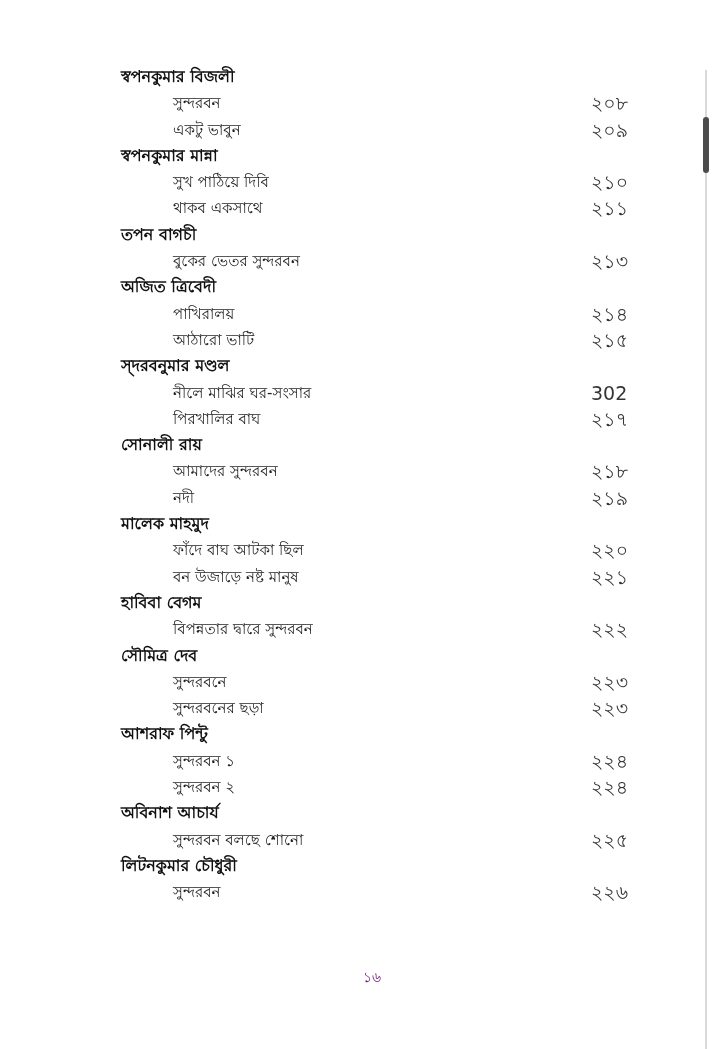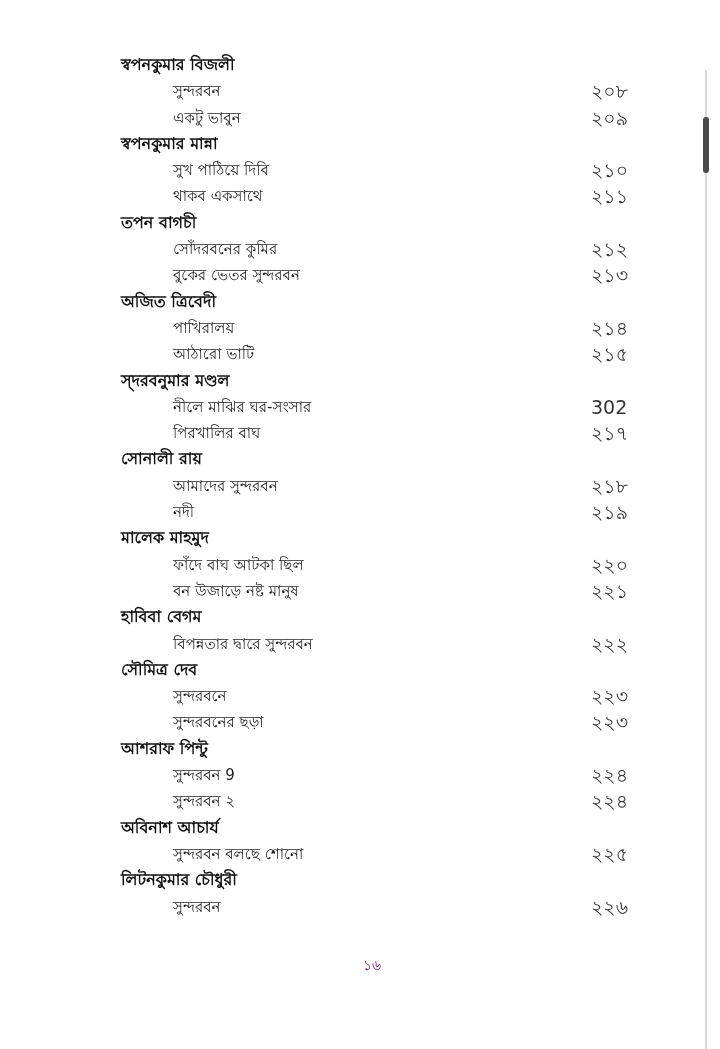--- a/index.html
+++ b/index.html
@@ -11,21 +11,21 @@
       width: 720px;
       height: 1049px;
       position: relative;
       overflow: hidden;
       font-family: "DejaVu Sans", "Liberation Sans", sans-serif;
       color: #1a1a1a;
     }
     .page {
       position: absolute;
       left: 0;
-      top: 4px;
+      top: 16px;
       width: 700px;
       height: 768px;
     }
     .toc {
       position: absolute;
       left: 121px;
       top: 48px;
       width: 510px;
     }
     .author {
@@ -101,24 +101,20 @@
         <span class="title">সুখ পাঠিয়ে দিবি</span>
         <span class="pg">২১০</span>
       </div>
     <div class="entry">
         <span class="title">থাকব একসাথে</span>
         <span class="pg">২১১</span>
       </div>
 
     <div class="author">তপন বাগচী</div>
     <div class="entry">
-        <span class="title">সোঁদরবনের কুমির</span>
-        <span class="pg">২১২</span>
-      </div>
-    <div class="entry">
         <span class="title">বুকের ভেতর সুন্দরবন</span>
         <span class="pg">২১৩</span>
       </div>
 
     <div class="author">অজিত ত্রিবেদী</div>
     <div class="entry">
         <span class="title">পাখিরালয়</span>
         <span class="pg">২১৪</span>
       </div>
     <div class="entry">
@@ -167,21 +163,21 @@
         <span class="title">সুন্দরবনে</span>
         <span class="pg">২২৩</span>
       </div>
     <div class="entry">
         <span class="title">সুন্দরবনের ছড়া</span>
         <span class="pg">২২৩</span>
       </div>
 
     <div class="author">আশরাফ পিন্টু</div>
     <div class="entry">
-        <span class="title">সুন্দরবন 9</span>
+        <span class="title">সুন্দরবন ১</span>
         <span class="pg">২২৪</span>
       </div>
     <div class="entry">
         <span class="title">সুন্দরবন ২</span>
         <span class="pg">২২৪</span>
       </div>
 
     <div class="author">অবিনাশ আচার্য</div>
     <div class="entry">
         <span class="title">সুন্দরবন বলছে শোনো</span>

